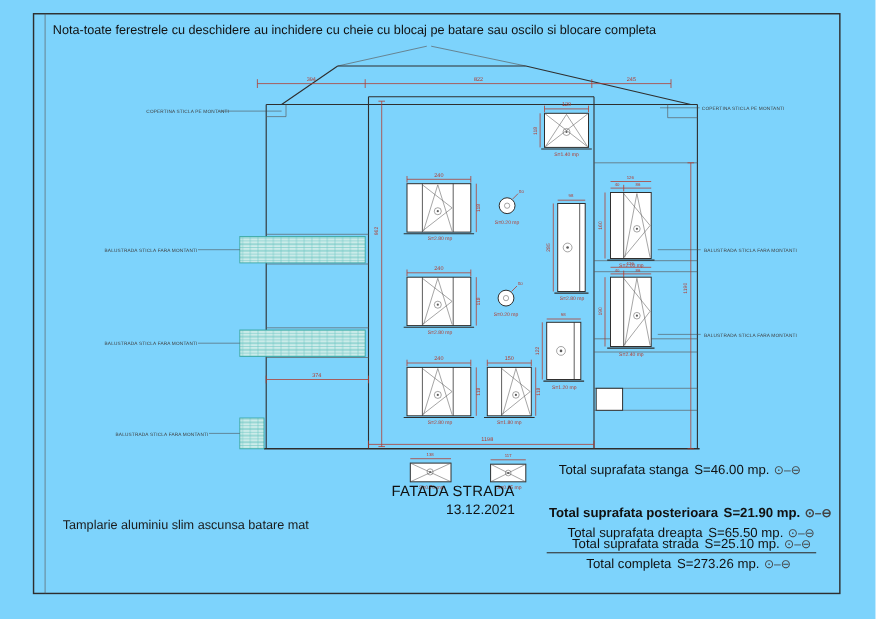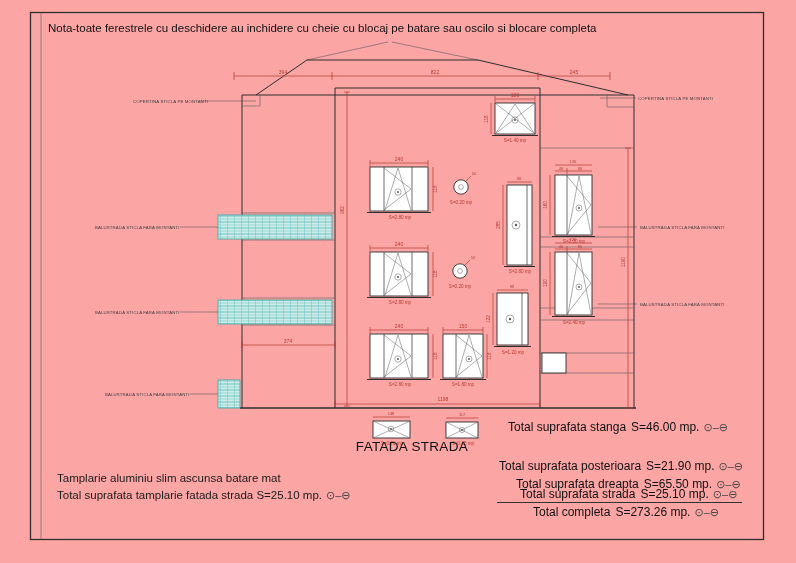--- a/index.html
+++ b/index.html
@@ -1,16 +1,16 @@
 <!DOCTYPE html>
 <html><head>
 <meta charset="utf-8">
 <style>
   html,body{margin:0;padding:0;background:#fff;}
-  #page{position:relative;width:796px;height:563px;background:#fca5a5;overflow:hidden;
+  #page{position:relative;width:796px;height:563px;background:#7dd3fc;overflow:hidden;
         font-family:"Liberation Sans",sans-serif;color:#1a1a1a;}
   #draw{position:absolute;left:0;top:0;}
   
   .ol{stroke:#2e2e2e;stroke-width:1;fill:none}
   .olb{stroke:#2e2e2e;stroke-width:1.3;fill:none}
   .tl{stroke:#5a5a5a;stroke-width:0.6;fill:none}
   .wl{stroke:#2e2e2e;stroke-width:0.7;fill:none}
   .sy{stroke:#5c5c5c;stroke-width:0.5;fill:none}
   .ld{stroke:#4a4a4a;stroke-width:0.5;fill:none}
   .dl{stroke:#b23a2e;stroke-width:0.7;fill:none}
@@ -25,21 +25,21 @@
   
   .abs{position:absolute;white-space:nowrap;}
   #note{left:48px;top:22px;font-size:11.5px;color:#111;}
   #title-block{left:308px;top:439px;width:160px;text-align:right;white-space:nowrap;}
   #title-name{font-size:13.5px;letter-spacing:0.3px;color:#111;}
   #title-date{font-size:12.5px;margin-top:2px;color:#111;}
   #fn1{left:57px;top:472px;font-size:11.5px;}
   #fn2{left:57px;top:489px;font-size:11.5px;}
   .tot{font-size:12px;color:#111;}
   #tot0{left:508px;top:420px;}
-  #tot1{left:499px;top:459px;}
+  #tot1{left:499px;top:459px;font-weight:bold;}
   #tot2{left:516px;top:477px;}
   #tot3{left:520px;top:487px;text-align:right;}
   #tot4{left:533px;top:505px;}
   #tot-rule{left:497px;top:502px;width:245px;height:0;border-top:1.2px solid #333;}
   .val{margin-left:5px;}
   .sym{margin-left:4px;font-size:11px;color:#444;}
 </style>
 </head>
 <body>
 
@@ -360,26 +360,24 @@
     <line x1="598" y1="227" x2="637" y2="227" class="ld"></line>
     <text class="lbl" x="640" y="306">BALUSTRADA STICLA FARA MONTANTI</text>
     <line x1="598" y1="304" x2="637" y2="304" class="ld"></line>
   </g>
 </svg>
 
   <div class="abs" id="note">Nota-toate ferestrele cu deschidere au inchidere cu cheie cu blocaj pe batare sau oscilo si blocare completa</div>
 
   <div class="abs" id="title-block">
     <div id="title-name">FATADA STRADA</div>
+    <div id="title-date">13.12.2021</div>
   </div>
 
   <div class="abs" id="fn1">Tamplarie aluminiu slim ascunsa batare mat</div>
-  <div class="abs" id="fn2">
-    <span>Total suprafata tamplarie fatada strada S=25.10 mp.</span><span class="sym">⊙–⊖</span>
-  </div>
 
   <div class="abs tot" id="tot0">
     <span>Total suprafata stanga</span><span class="val">S=46.00 mp.</span><span class="sym">⊙–⊖</span>
   </div>
   <div class="abs tot" id="tot1">
     <span>Total suprafata posterioara</span><span class="val">S=21.90 mp.</span><span class="sym">⊙–⊖</span>
   </div>
   <div class="abs tot" id="tot2">
     <span>Total suprafata dreapta</span><span class="val">S=65.50 mp.</span><span class="sym">⊙–⊖</span>
   </div>

